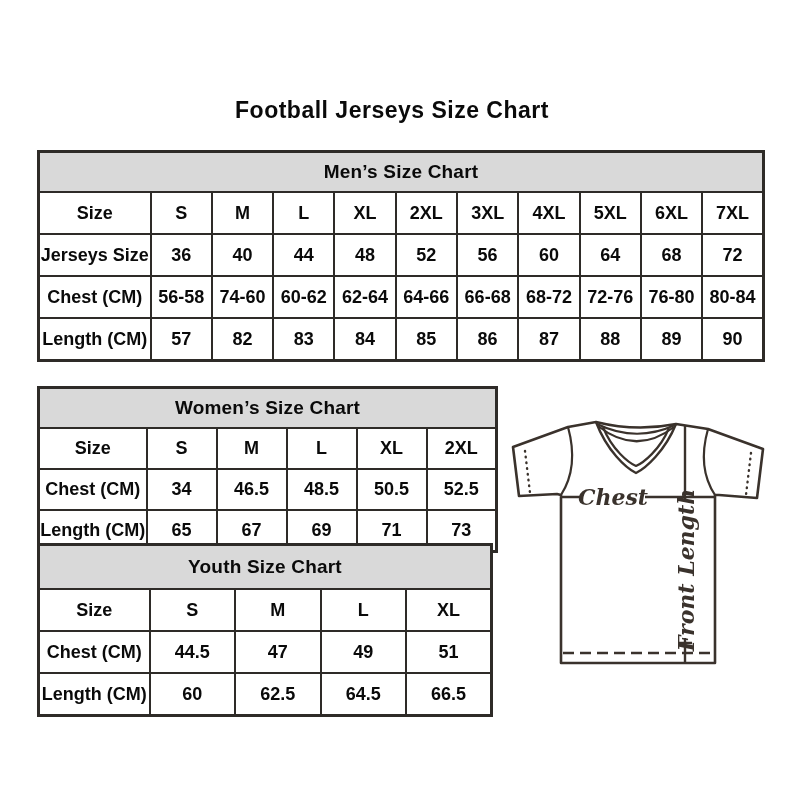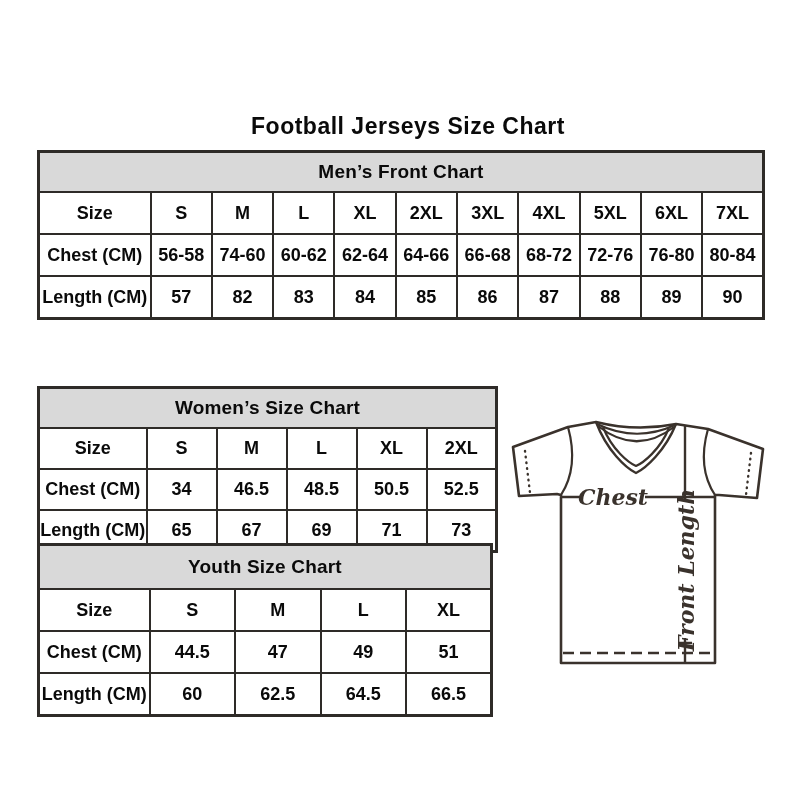--- a/index.html
+++ b/index.html
@@ -1,21 +1,21 @@
 <!DOCTYPE html>
 <html><head>
 <meta charset="utf-8">
 <style>
   html,body{margin:0;padding:0;background:#ffffff;}
   .canvas{
     position:relative;width:800px;height:800px;background:#ffffff;overflow:hidden;
     font-family:"Liberation Sans",sans-serif;color:#000;
   }
   .page-title{
-    position:absolute;top:97px;left:0;width:784px;margin:16px;
+    position:absolute;top:97px;left:0;width:784px;margin:0;
     text-align:center;font-size:23px;font-weight:bold;letter-spacing:0.5px;color:#0a0a0a;
   }
   table.size-table{
     position:absolute;border-collapse:collapse;table-layout:fixed;background:#fff;
     border:3px solid #2e2b28;
   }
   table.size-table th,table.size-table td{
     border:2px solid #2e2b28;text-align:center;vertical-align:middle;
     font-weight:bold;font-size:18px;color:#0a0a0a;padding:0;overflow:hidden;white-space:nowrap;
   }
@@ -48,38 +48,51 @@
 
   <h1 class="page-title">Football Jerseys Size Chart</h1>
 
   <table class="size-table tbl-men">
     <colgroup>
         <col class="c-label">
         <col span="10">
       </colgroup>
     <thead>
       <tr>
-        <th class="tbl-head" colspan="11">Men’s Front Chart</th>
+        <th class="tbl-head" colspan="11">Men’s Size Chart</th>
       </tr>
     </thead>
     <tbody>
         <tr>
           <td>Size</td>
           <td>S</td>
           <td>M</td>
           <td>L</td>
           <td>XL</td>
           <td>2XL</td>
           <td>3XL</td>
           <td>4XL</td>
           <td>5XL</td>
           <td>6XL</td>
           <td>7XL</td>
         </tr>
         <tr>
+          <td>Jerseys Size</td>
+          <td>36</td>
+          <td>40</td>
+          <td>44</td>
+          <td>48</td>
+          <td>52</td>
+          <td>56</td>
+          <td>60</td>
+          <td>64</td>
+          <td>68</td>
+          <td>72</td>
+        </tr>
+        <tr>
           <td>Chest (CM)</td>
           <td>56-58</td>
           <td>74-60</td>
           <td>60-62</td>
           <td>62-64</td>
           <td>64-66</td>
           <td>66-68</td>
           <td>68-72</td>
           <td>72-76</td>
           <td>76-80</td>

